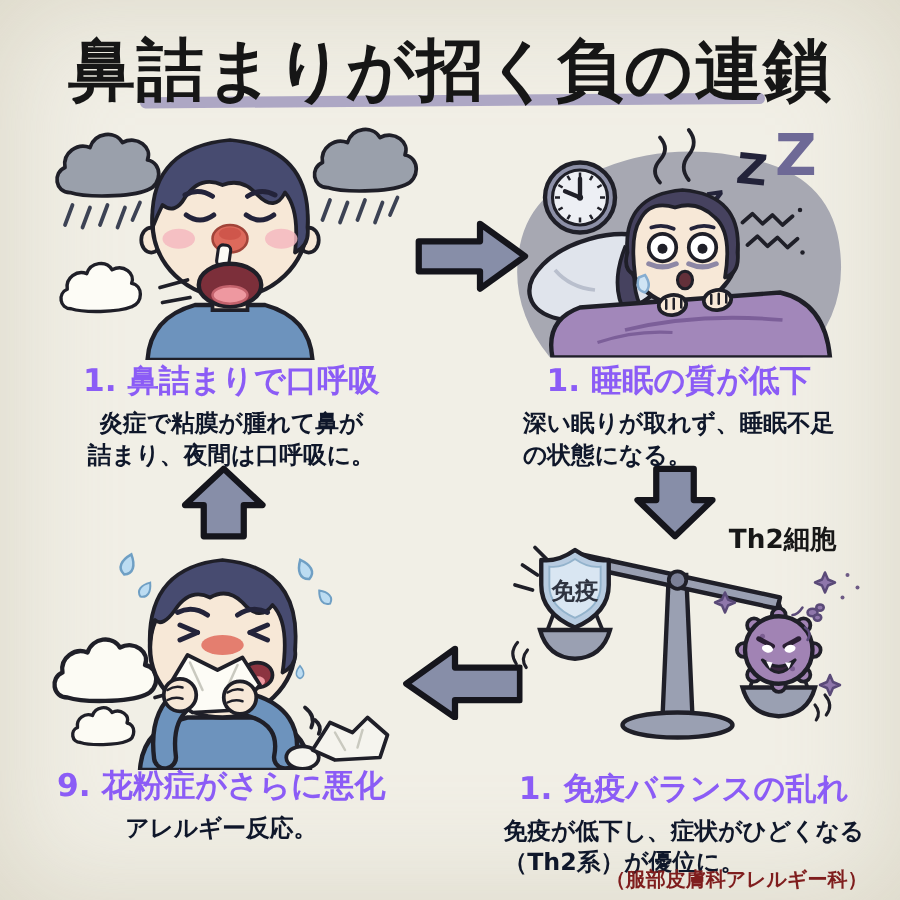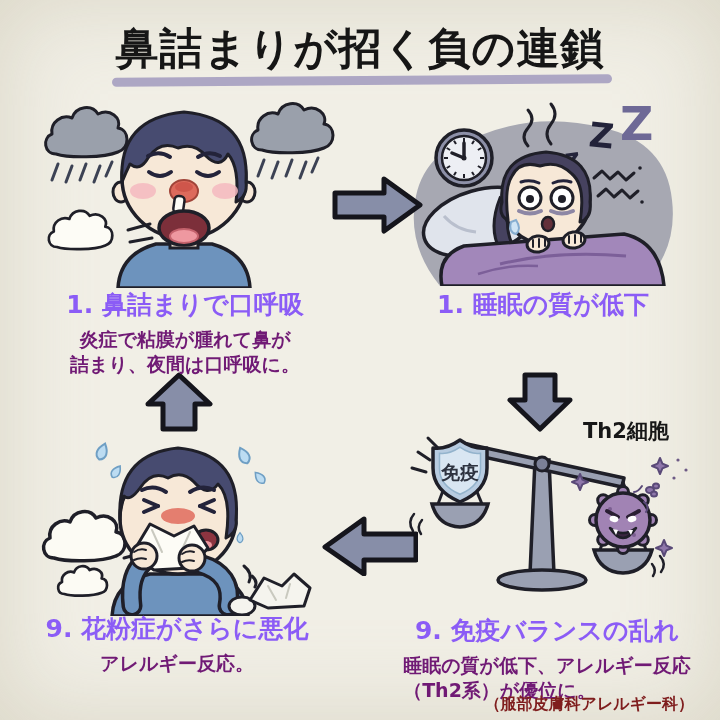--- a/index.html
+++ b/index.html
@@ -4,33 +4,33 @@
 <style>
   html,body{margin:0;padding:0;background:#e8e6da;}
   .canvas{
     position:relative;width:720px;height:720px;overflow:hidden;
     background:#f1efe6;
     box-shadow:inset 0 0 90px rgba(190,185,160,.45);
     font-family:"DejaVu Sans",sans-serif;color:#1b1b1b;
   }
   .title{
     position:absolute;left:0;top:20px;width:720px;text-align:center;
-    font-size:43px;font-weight:800;letter-spacing:1px;color:#161616;z-index:3;
+    font-size:54px;font-weight:800;letter-spacing:1px;color:#161616;z-index:3;
   }
   .title-underline{
     position:absolute;left:112px;top:76px;width:500px;height:9px;
     background:#a9a2c2;border-radius:6px;transform:rotate(-.4deg);opacity:.95;z-index:2;
   }
   .illus{position:absolute;}
   .illus svg{display:block;width:100%;height:100%;}
   .caption{position:absolute;text-align:center;}
   .caption .head{font-size:25px;font-weight:800;color:#8b5cf6;white-space:nowrap;}
   .caption .body{
     display:inline-block;text-align:left;font-size:19px;font-weight:600;
-    line-height:1.34;margin-top:6px;color:#701a75;white-space:nowrap;
+    line-height:1.34;margin-top:6px;color:#0f172a;white-space:nowrap;
   }
   .caption.center-lines .body{text-align:center;}
   .arrow{position:absolute;}
   .attribution{
     position:absolute;right:26px;top:694px;font-size:16px;font-weight:600;color:#7f1d1d;
   }
 </style>
 </head>
 <body>
 
@@ -356,26 +356,30 @@
   <div class="caption center-lines" style="left:30px;top:288px;width:310px;">
     <div class="head">1. 鼻詰まりで口呼吸</div>
     <div class="body">
       <div>炎症で粘膜が腫れて鼻が</div>
       <div>詰まり、夜間は口呼吸に。</div>
     </div>
   </div>
 
   <div class="caption" style="left:388px;top:288px;width:310px;">
     <div class="head">1. 睡眠の質が低下</div>
+    <div class="body">
+      <div>深い眠りが取れず、睡眠不足</div>
+      <div>の状態になる。</div>
+    </div>
   </div>
 
   <div class="caption" style="left:392px;top:614px;width:310px;">
-    <div class="head">9. 免疫バランスの乱れ</div>
+    <div class="head">1. 免疫バランスの乱れ</div>
     <div class="body">
-      <div>睡眠の質が低下、アレルギー反応</div>
+      <div>免疫が低下し、症状がひどくなる</div>
       <div>（Th2系）が優位に。</div>
     </div>
   </div>
 
   <div class="caption" style="left:22px;top:612px;width:310px;">
     <div class="head">9. 花粉症がさらに悪化</div>
     <div class="body">
       <div>アレルギー反応。</div>
     </div>
   </div>

